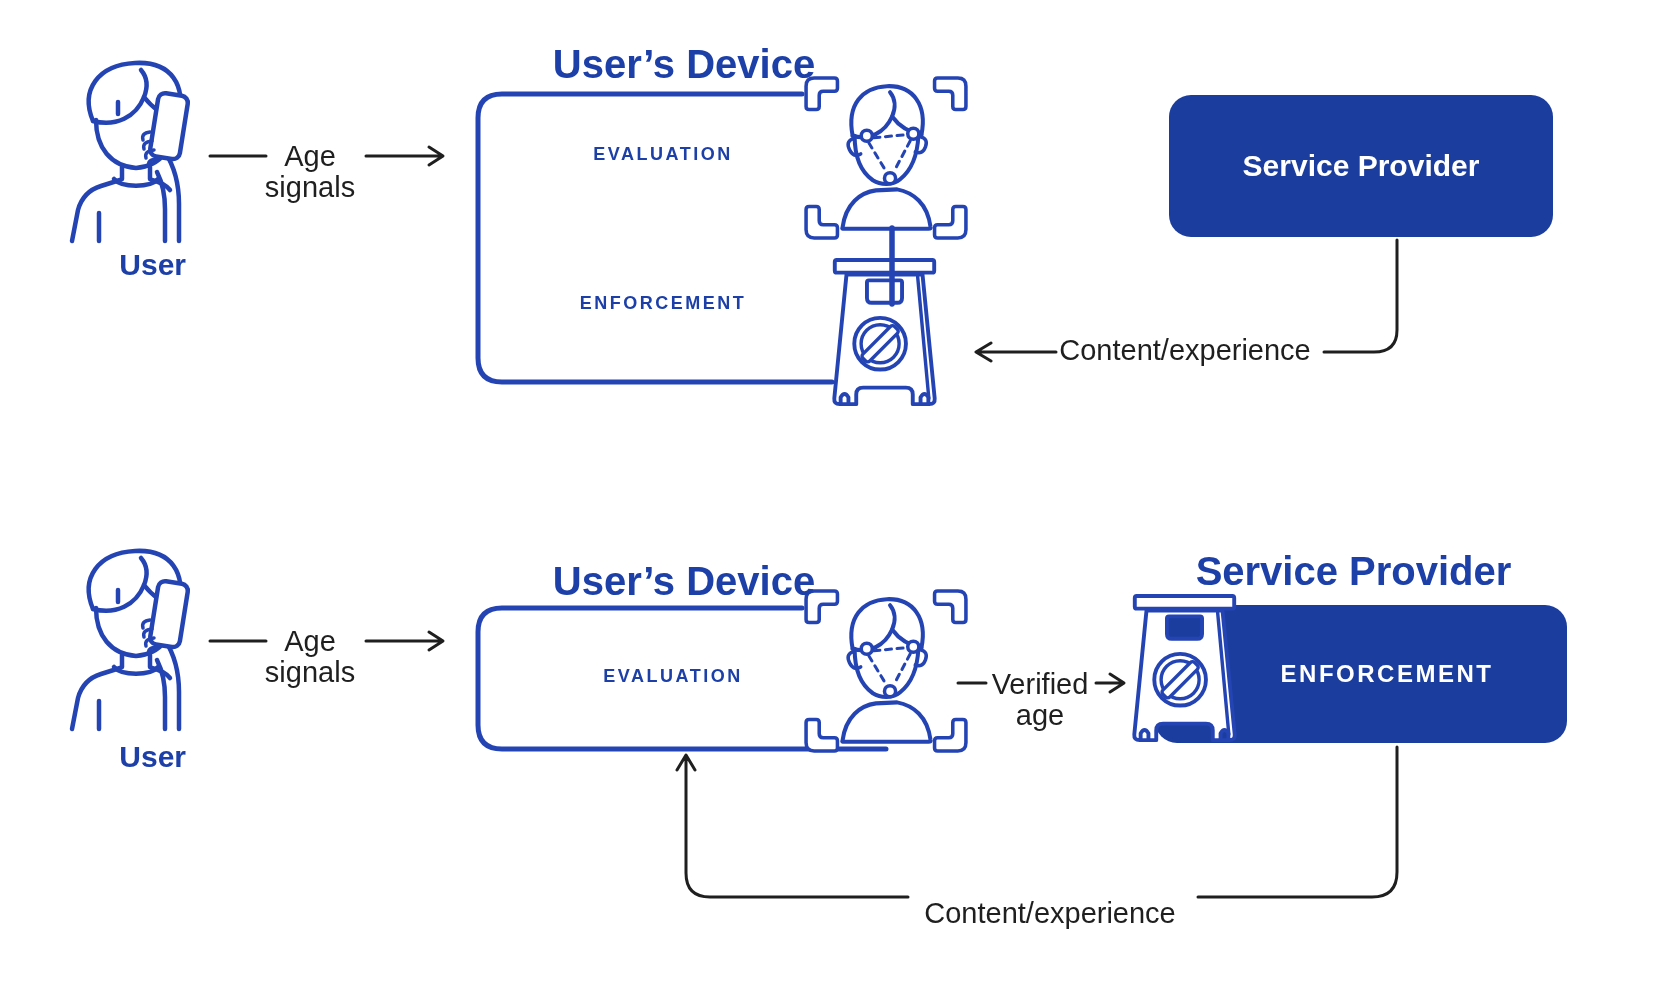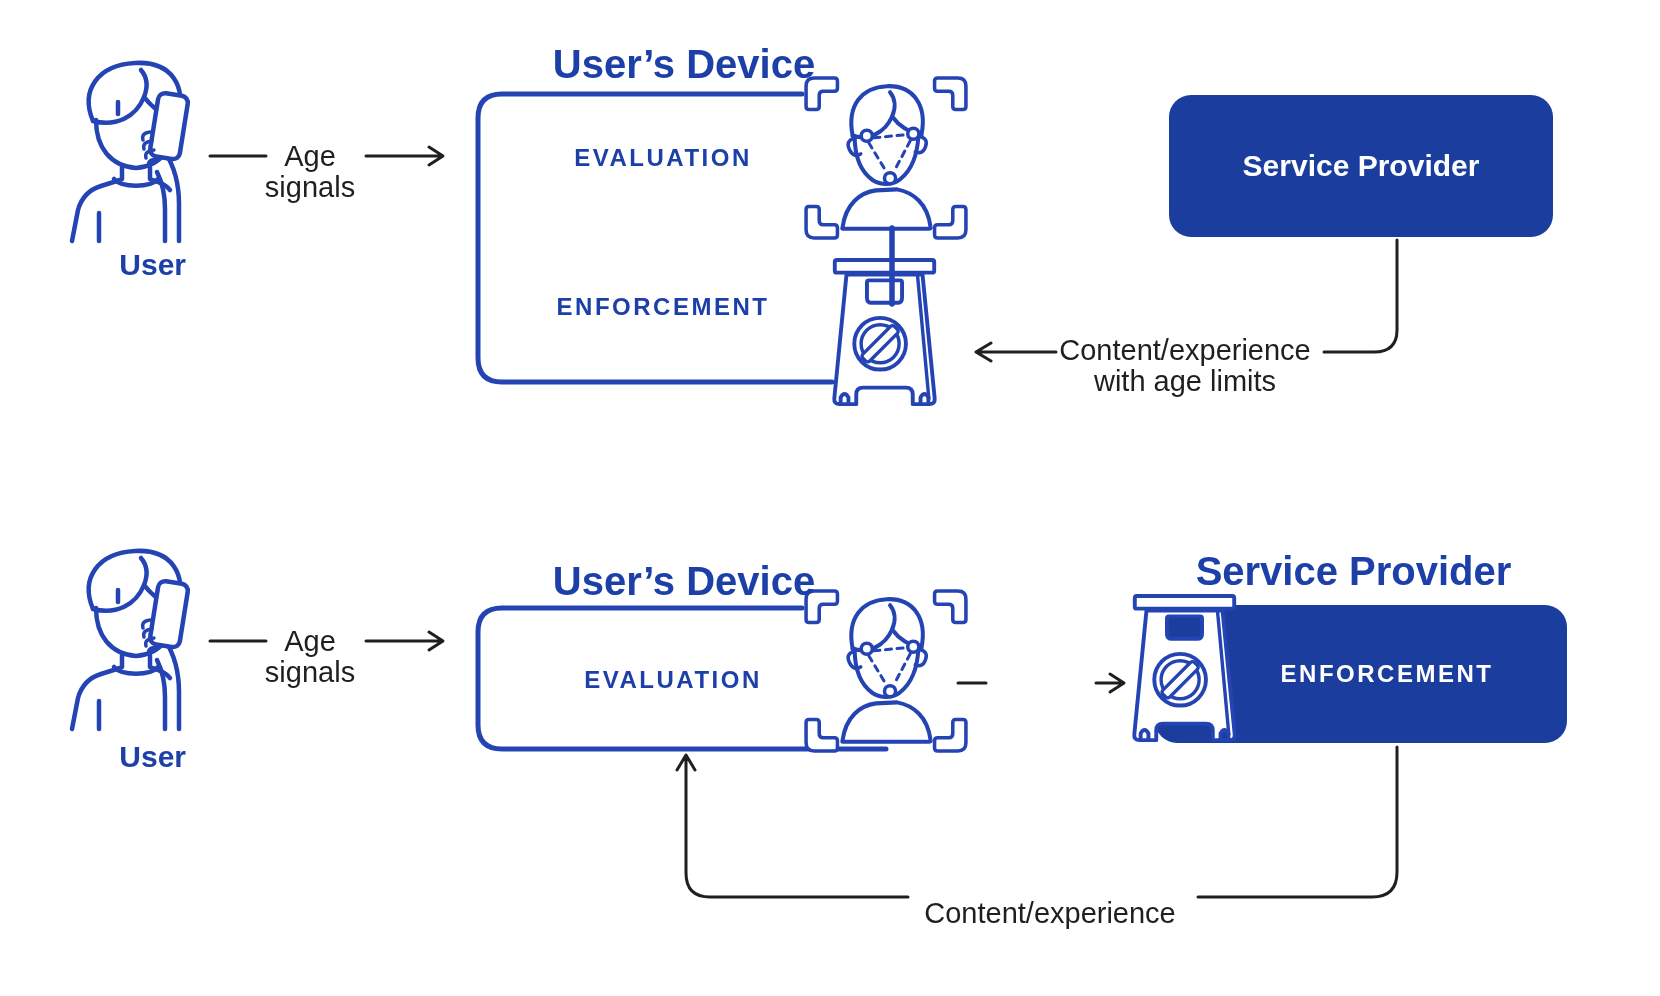--- a/index.html
+++ b/index.html
@@ -14,21 +14,21 @@
   .st{stroke:var(--color-line,#2444b4);fill:none;stroke-linecap:round;stroke-linejoin:round;}
   .stf{stroke:var(--color-line,#2444b4);fill:#ffffff;stroke-linecap:round;stroke-linejoin:round;}
   .sil{fill:#ffffff;stroke:none;}
   .w3{stroke-width:3;} .w35{stroke-width:3.5;} .w4{stroke-width:4;} .w45{stroke-width:4.5;} .w55{stroke-width:5.5;}
   .dash{stroke-dasharray:6 5.5;}
   .ck{stroke:var(--color-text,#1f1f1f);fill:none;stroke-width:3;stroke-linecap:round;stroke-linejoin:round;}
   .bx{stroke:var(--color-line,#2444b4);fill:none;stroke-width:5;stroke-linecap:round;}
 
   
   .t-title{color:var(--color-title,#1c40a8);font-weight:700;font-size:40px;text-align:center;}
-  .t-caps{color:var(--color-title,#1c40a8);font-weight:700;font-size:24px;letter-spacing:2.5px;text-align:center;}
+  .t-caps{color:var(--color-title,#1c40a8);font-weight:700;font-size:18px;letter-spacing:2.5px;text-align:center;}
   .t-black{color:var(--color-text,#1f1f1f);font-weight:400;font-size:29px;line-height:31px;text-align:center;margin-top:17px;}
   .t-user{color:var(--color-title,#1c40a8);font-weight:700;font-size:30px;text-align:right;}
   .sp-box{background:var(--color-solid,#1b3d9e);border-radius:22px;}
   .sp-box .sp-label{color:#ffffff;font-weight:700;font-size:30px;text-align:center;width:100%;}
   .t-caps-white{color:#ffffff;font-weight:700;font-size:24px;letter-spacing:2.5px;text-align:center;}
 </style>
 </head>
 <body>
 
 <div id="stage">
@@ -182,32 +182,35 @@
   </div>
 
   <div class="abs t-title" style="left:478px;top:42px;width:412px;">User’s Device</div>
 
   <div class="abs t-caps" style="left:478px;top:144px;width:370px;">EVALUATION</div>
 
   <div class="abs t-caps" style="left:478px;top:293px;width:370px;">ENFORCEMENT</div>
 
   <div class="abs t-black" style="left:1030px;top:318px;width:310px;">
     <div>Content/experience</div>
-    <div>with age limits</div>
   </div>
 
   <div class="abs t-user" style="left:58px;top:740px;width:128px;">User</div>
 
   <div class="abs t-black" style="left:225px;top:609px;width:170px;">
     <div>Age</div>
     <div>signals</div>
   </div>
 
   <div class="abs t-title" style="left:478px;top:559px;width:412px;">User’s Device</div>
 
   <div class="abs t-caps" style="left:478px;top:666px;width:390px;">EVALUATION</div>
 
+  <div class="abs t-black" style="left:975px;top:652px;width:130px;">
+    <div>Verified</div>
+    <div>age</div>
+  </div>
 
   <div class="abs t-title" style="left:1140px;top:549px;width:427px;">Service Provider</div>
 
   <div class="abs t-black" style="left:900px;top:881px;width:300px;">Content/experience</div>
 
 </div>
 
 </body></html>

